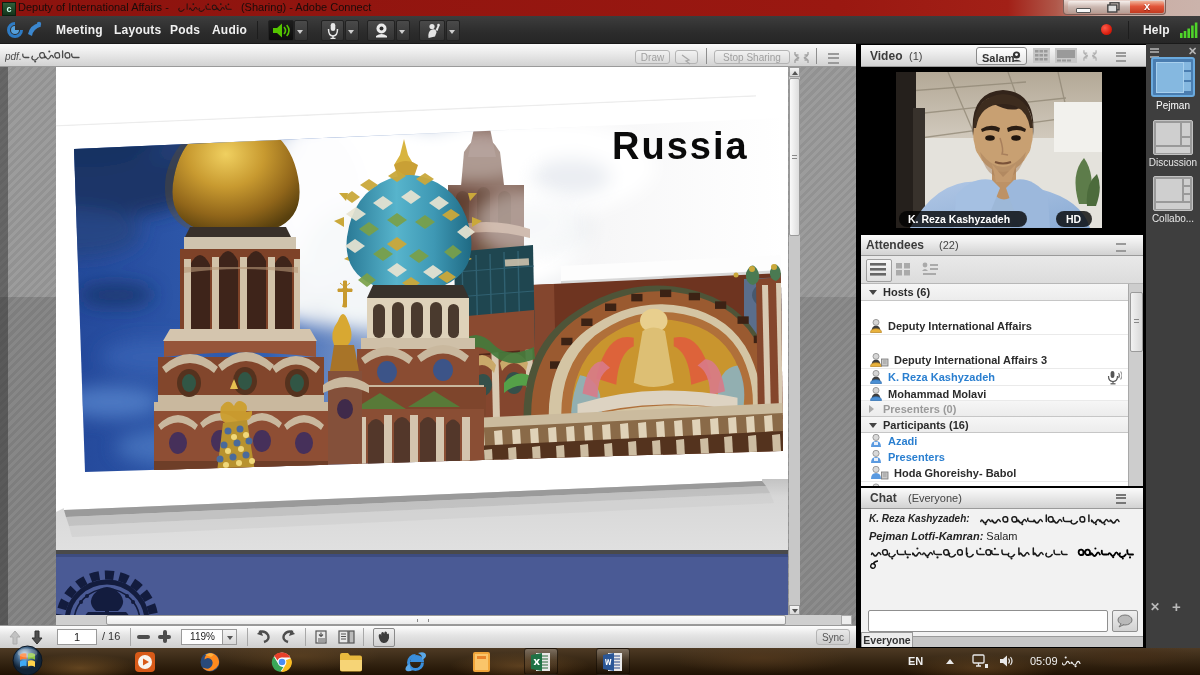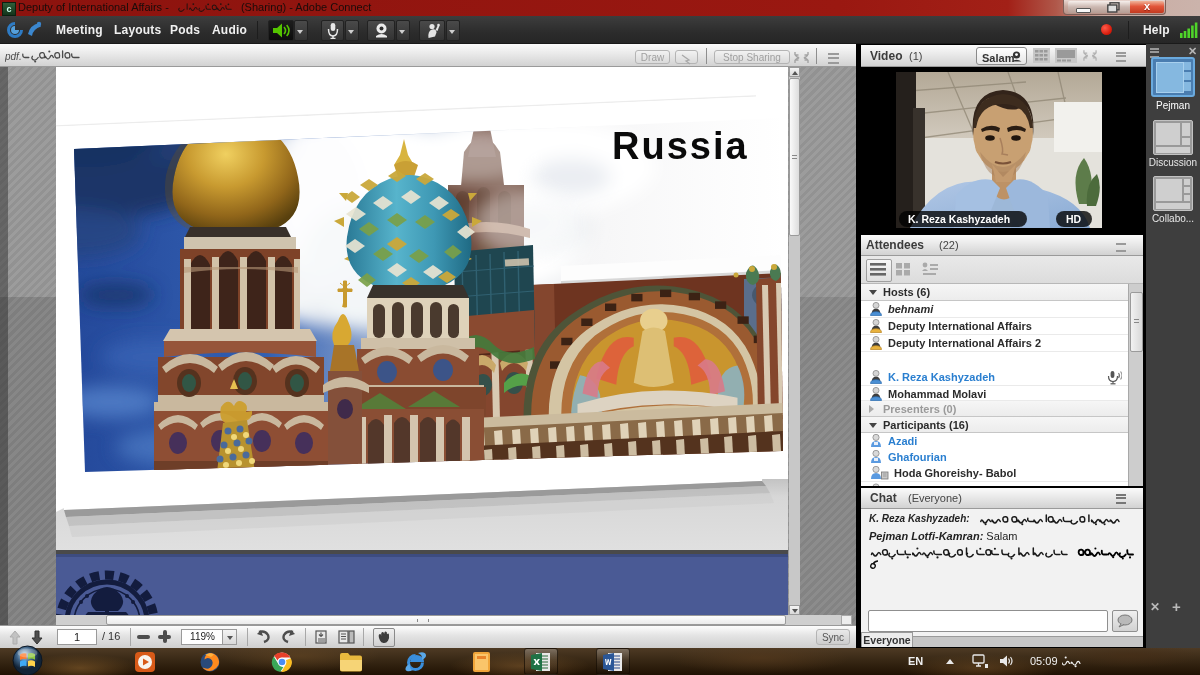--- a/index.html
+++ b/index.html
@@ -791,43 +791,37 @@
             <rect x="9" y="6" width="8" height="2"></rect>
             <rect x="2" y="11" width="13" height="2"></rect>
           </g>
         </svg></div>
   </div>
   <div id="attrows" class="ab" style="left:0;top:49px;width:267px;height:202px;background:#fff;overflow:hidden">
     <div class="arow sec" style="top:0">
         <span class="tri"></span>
         <span class="atxt" style="left:22px">Hosts (6)</span>
       </div>
-    <div class="arow" style="top:17px">
-        <svg class="aicon" width="15" height="14" viewBox="0 0 15 14">
-          <path d="M2.5 13 q0 -6.5 4.5 -6.5 q4.5 0 4.5 6.5 z" fill="#3e3e3e"></path>
-          <path d="M1.5 13.5 q0 -3.8 5.5 -3.8 q5.5 0 5.5 3.8 z" fill="#4a8fd4" stroke="#2a6cb0" stroke-width=".7"></path>
-          <circle cx="7" cy="3.4" r="3" fill="#d5d5d5" stroke="#8a8a8a" stroke-width=".8"></circle>
-        </svg>
-        <span class="atxt" style="font-style:italic">behnami</span>
-      </div>
     <div class="arow" style="top:34px">
         <svg class="aicon" width="15" height="14" viewBox="0 0 15 14">
           <path d="M2.5 13 q0 -6.5 4.5 -6.5 q4.5 0 4.5 6.5 z" fill="#3e3e3e"></path>
           <path d="M1.5 13.5 q0 -3.8 5.5 -3.8 q5.5 0 5.5 3.8 z" fill="#e8b23d" stroke="#b8831d" stroke-width=".7"></path>
           <circle cx="7" cy="3.4" r="3" fill="#d5d5d5" stroke="#8a8a8a" stroke-width=".8"></circle>
         </svg>
         <span class="atxt">Deputy International Affairs</span>
       </div>
-    <div class="arow" style="top:51px">
-        <svg class="aicon" width="15" height="14" viewBox="0 0 15 14">
+    <div class="arow" style="top:68px">
+        <svg class="aicon" width="20" height="14" viewBox="0 0 20 14">
           <path d="M2.5 13 q0 -6.5 4.5 -6.5 q4.5 0 4.5 6.5 z" fill="#3e3e3e"></path>
           <path d="M1.5 13.5 q0 -3.8 5.5 -3.8 q5.5 0 5.5 3.8 z" fill="#e8b23d" stroke="#b8831d" stroke-width=".7"></path>
           <circle cx="7" cy="3.4" r="3" fill="#d5d5d5" stroke="#8a8a8a" stroke-width=".8"></circle>
+          <rect x="12.5" y="6" width="6.5" height="7" fill="#c9c9c9" stroke="#777" stroke-width=".8"></rect>
+          <path d="M14 8 h3.5 M14 10 h3.5" stroke="#888" stroke-width=".7"></path>
         </svg>
-        <span class="atxt">Deputy International Affairs 2</span>
+        <span class="atxt" style="left:33px">Deputy International Affairs 3</span>
       </div>
     <div class="arow" style="top:85px">
         <svg class="aicon" width="15" height="14" viewBox="0 0 15 14">
           <path d="M2.5 13 q0 -6.5 4.5 -6.5 q4.5 0 4.5 6.5 z" fill="#3e3e3e"></path>
           <path d="M1.5 13.5 q0 -3.8 5.5 -3.8 q5.5 0 5.5 3.8 z" fill="#4a8fd4" stroke="#2a6cb0" stroke-width=".7"></path>
           <circle cx="7" cy="3.4" r="3" fill="#d5d5d5" stroke="#8a8a8a" stroke-width=".8"></circle>
         </svg>
         <span class="atxt" style="color:#2a7fd0">K. Reza Kashyzadeh</span>
         <svg class="ab" style="left:245px;top:1px" width="16" height="15" viewBox="0 0 16 15">
           <g fill="none" stroke="#555" stroke-width="1.2">
@@ -863,21 +857,21 @@
           <circle cx="7" cy="3.4" r="3.1" fill="#d9d9d9" stroke="#8a8a8a" stroke-width=".8"></circle>
         </svg>
         <span class="atxt" style="color:#2a7fd0">Azadi</span>
       </div>
     <div class="arow" style="top:165px">
         <svg class="aicon" width="15" height="14" viewBox="0 0 15 14">
           <path d="M2 13 q0 -6 5 -6 q5 0 5 6 z" fill="#5a9ae0"></path>
           <path d="M5 8 h4 v3 h-4 z" fill="#e8eef8"></path>
           <circle cx="7" cy="3.4" r="3.1" fill="#d9d9d9" stroke="#8a8a8a" stroke-width=".8"></circle>
         </svg>
-        <span class="atxt" style="color:#2a7fd0">Ghafourian</span>
+        <span class="atxt" style="color:#2a7fd0">Presenters</span>
       </div>
     <div class="arow" style="top:181px">
         <svg class="aicon" width="20" height="14" viewBox="0 0 20 14">
           <path d="M2 13 q0 -6 5 -6 q5 0 5 6 z" fill="#5a9ae0"></path>
           <circle cx="7" cy="3.4" r="3.1" fill="#d9d9d9" stroke="#8a8a8a" stroke-width=".8"></circle>
           <rect x="12.5" y="6" width="6.5" height="7" fill="#c9c9c9" stroke="#777" stroke-width=".8"></rect>
           <path d="M14 8 h3.5 M14 10 h3.5" stroke="#888" stroke-width=".7"></path>
         </svg>
         <span class="atxt" style="left:33px">Hoda Ghoreishy- Babol</span>
       </div>

